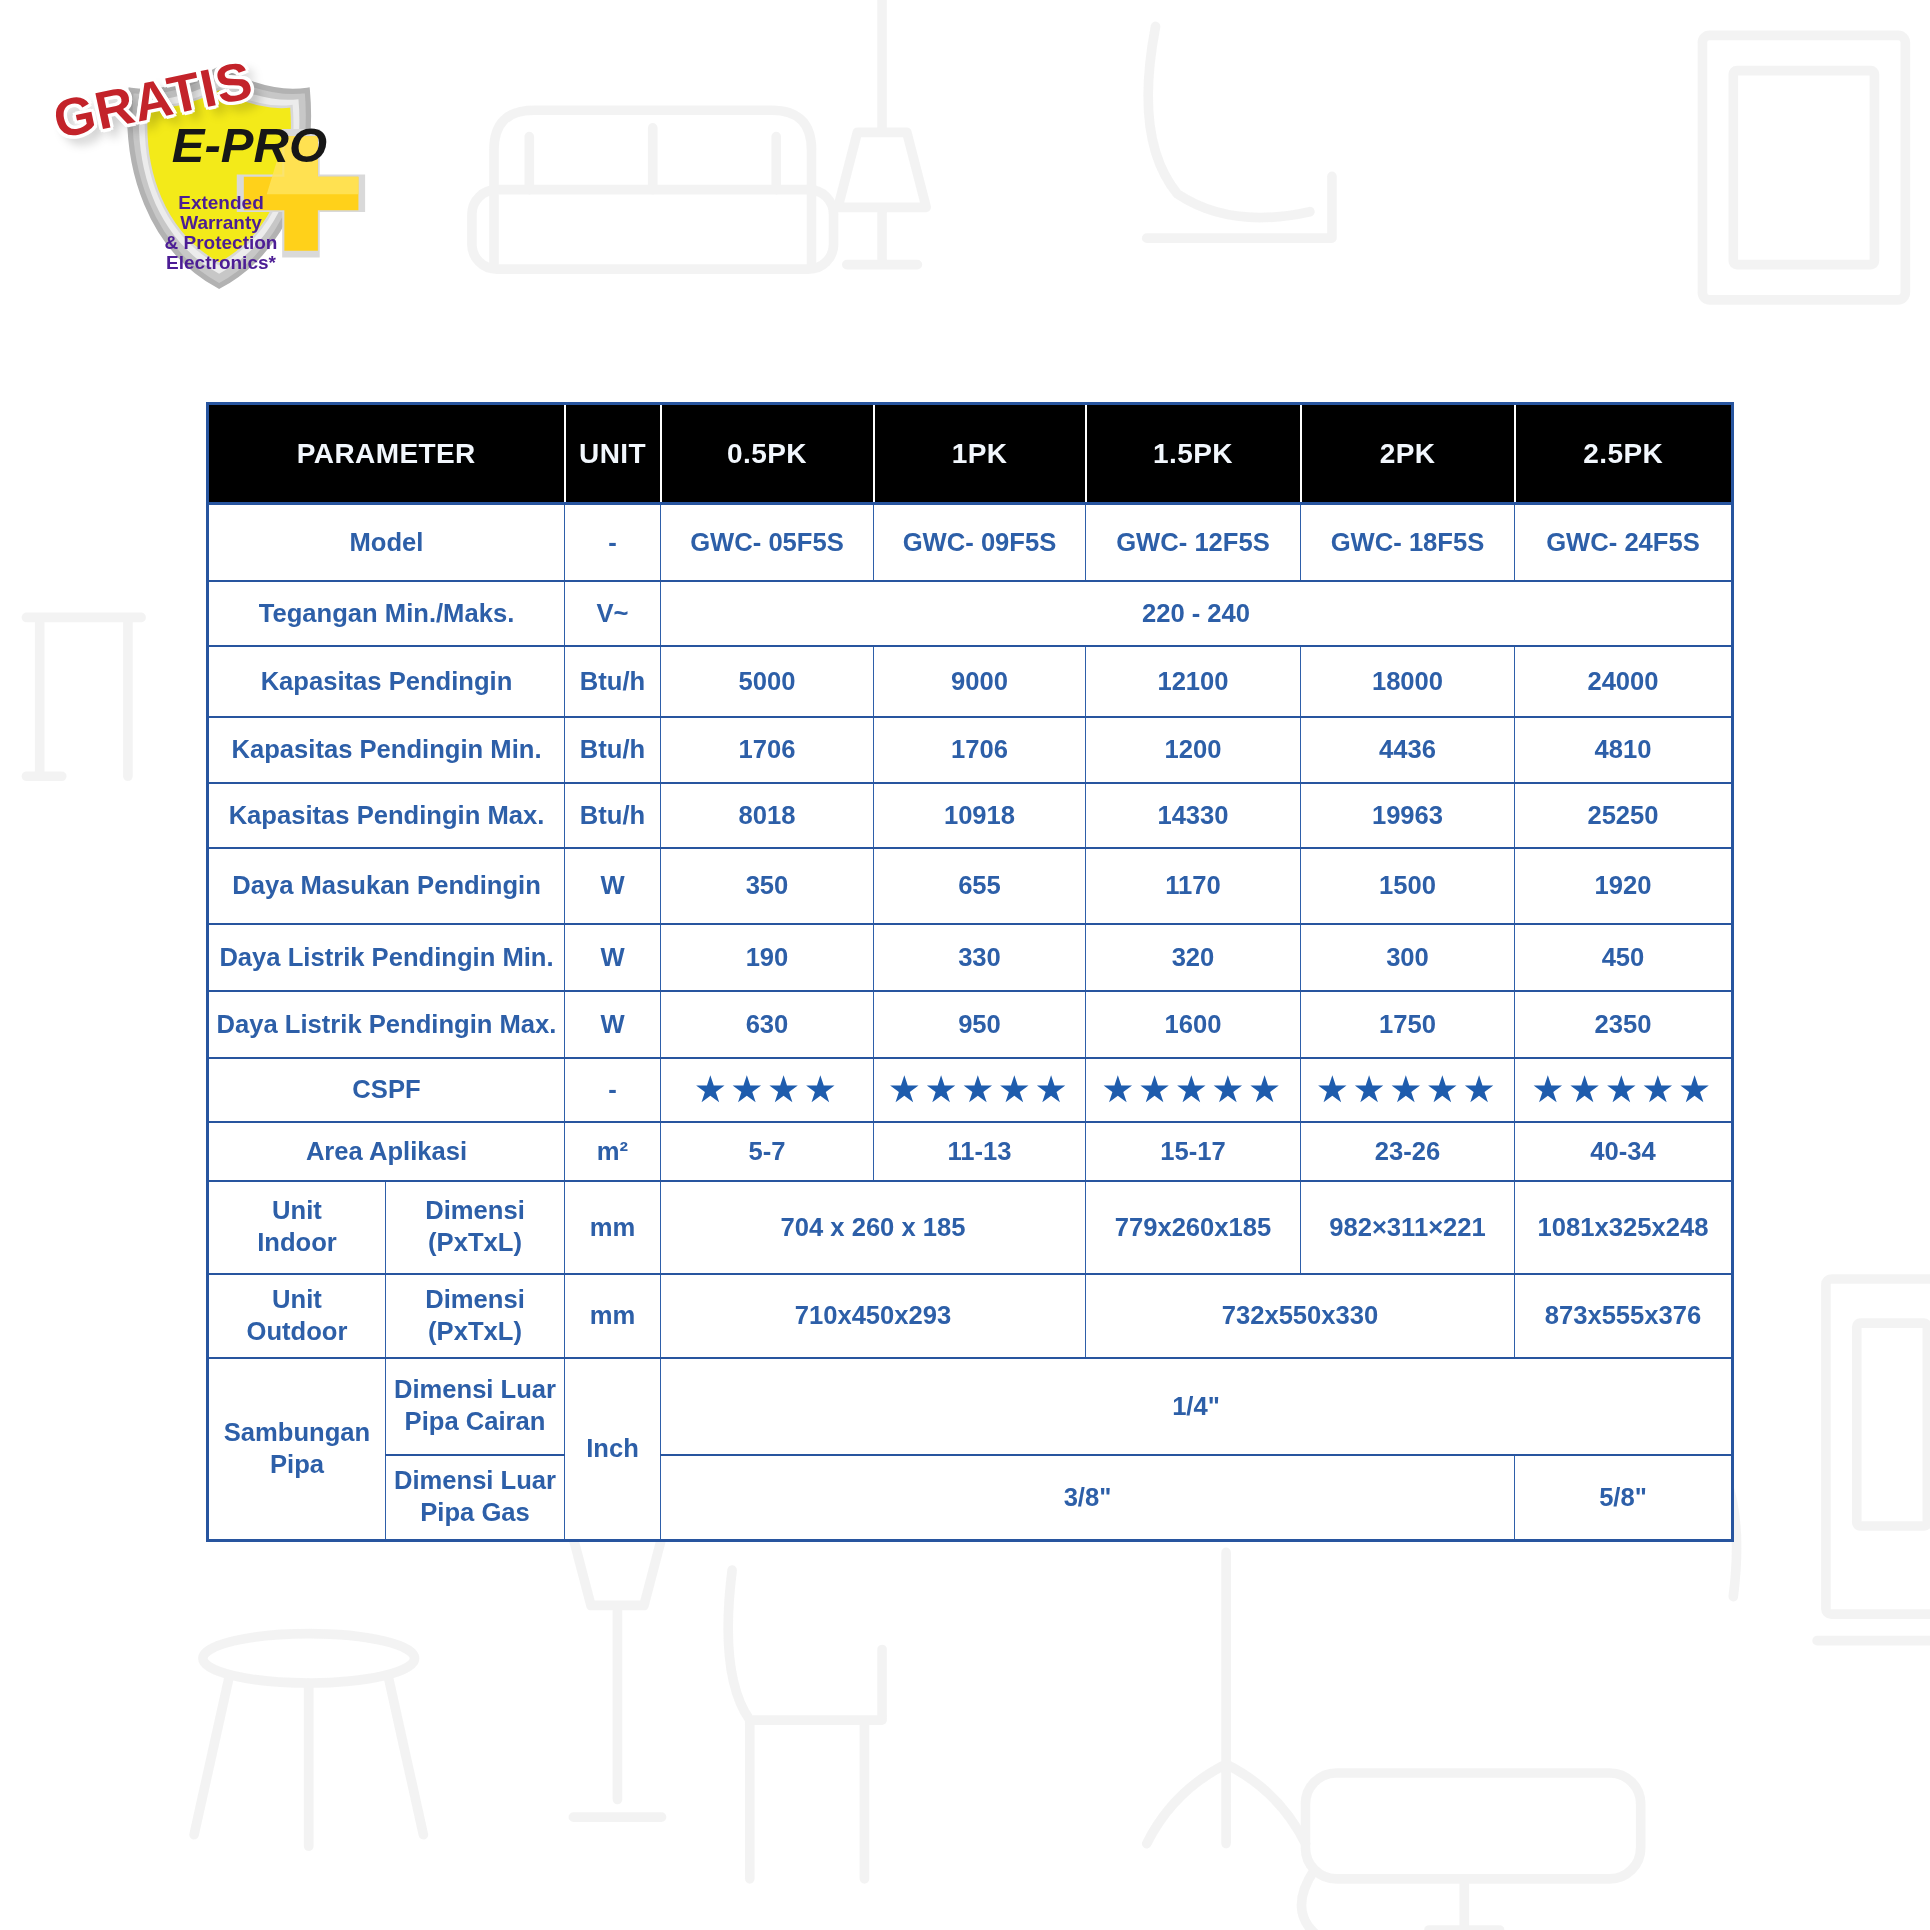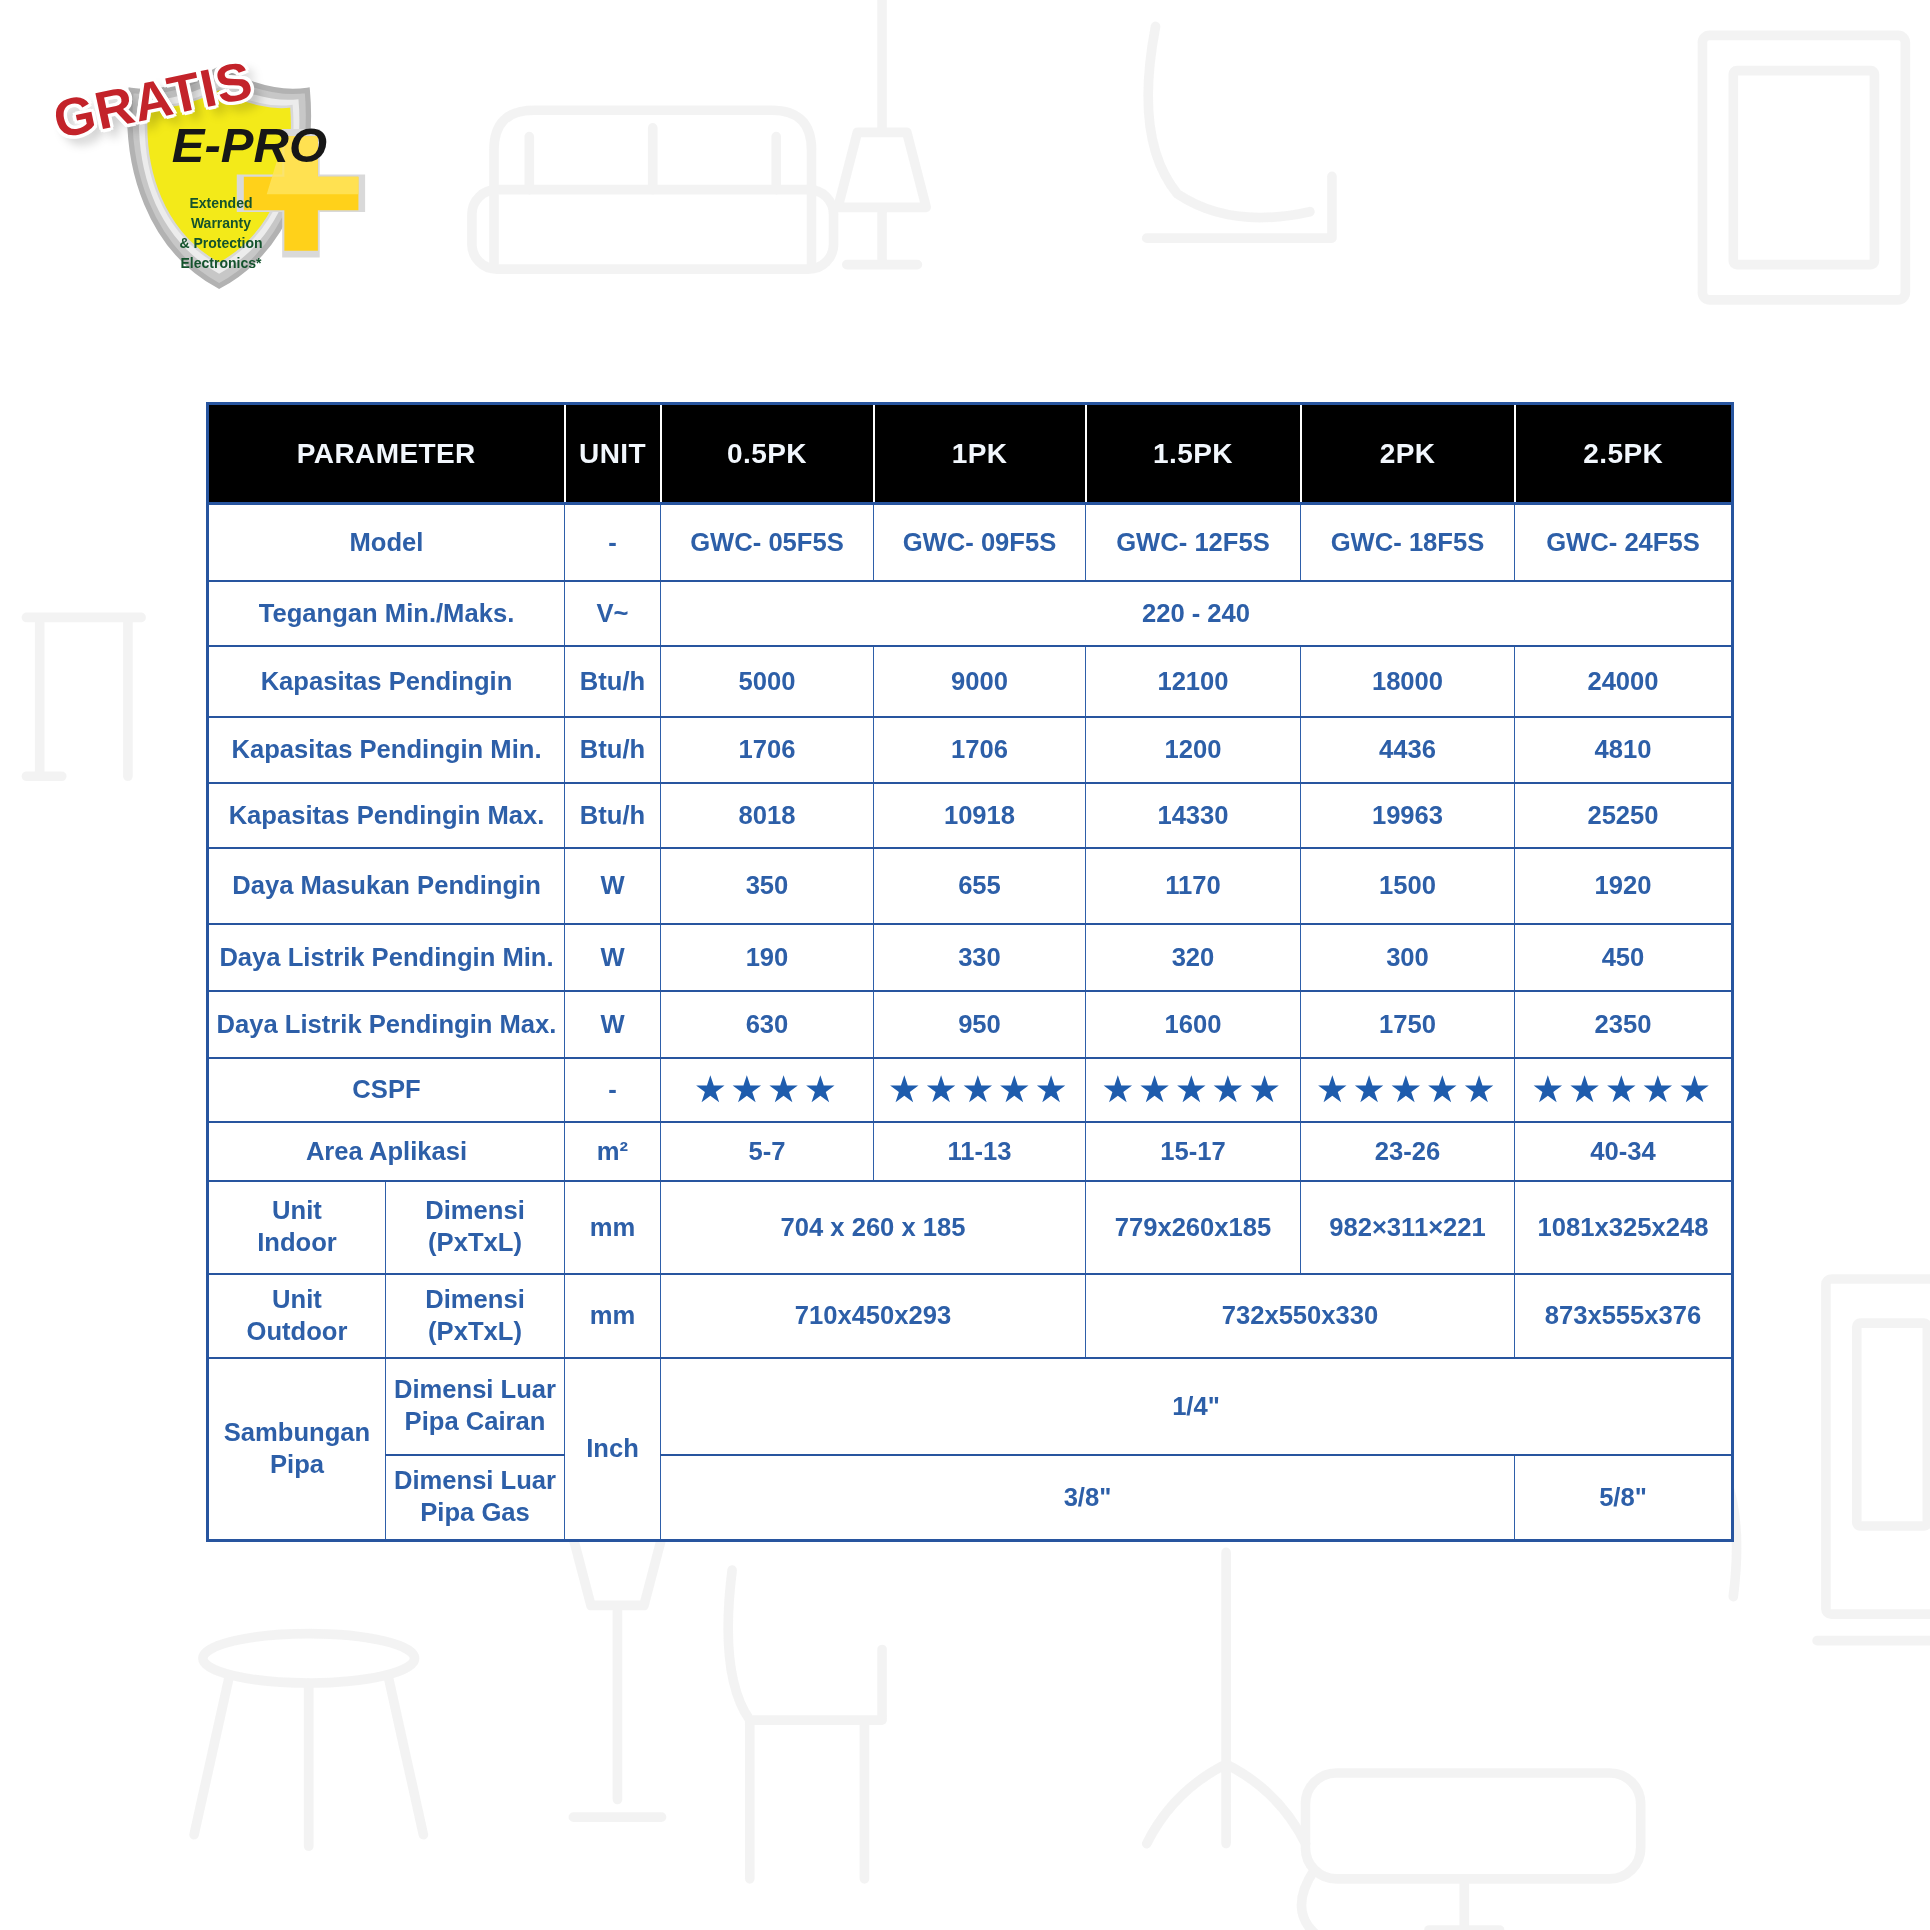--- a/index.html
+++ b/index.html
@@ -52,21 +52,21 @@
       -2.6px -2.6px 0 #fff,2.6px 2.6px 0 #fff,-2.6px 2.6px 0 #fff,2.6px -2.6px 0 #fff,
       6.2px 8.8px 10.6px rgba(0,0,0,.28);
   }
   .badge .epro{
     position:absolute;left:81px;top:85px;width:212px;text-align:right;
     font-size:49px;font-weight:800;font-style:italic;color:#171717;
     letter-spacing:0px;
   }
   .badge .tagline{
     position:absolute;left:81px;top:161px;width:212px;text-align:center;
-    font-size:14px;font-weight:700;color:#14532d;line-height:20px;
+    font-size:19px;font-weight:700;color:#4c1d95;line-height:20px;
   }
 </style>
 </head>
 <body>
 
 <svg class="bg-pattern" width="1930" height="1930" viewBox="0 0 2188 2188">
   <g stroke="#f0f0f0" stroke-width="11" fill="none" stroke-linecap="round" stroke-linejoin="round">
 
     <path d="M560 300 v-130 q0 -45 45 -45 h270 q45 0 45 45 v130"></path>
     <rect x="535" y="215" width="410" height="90" rx="28"></rect>

